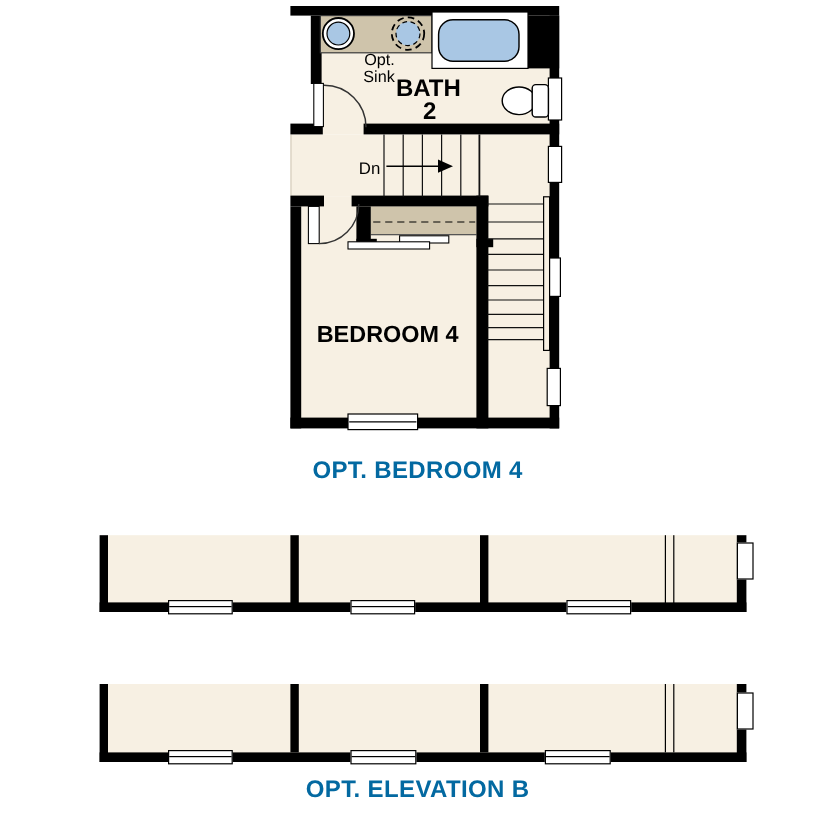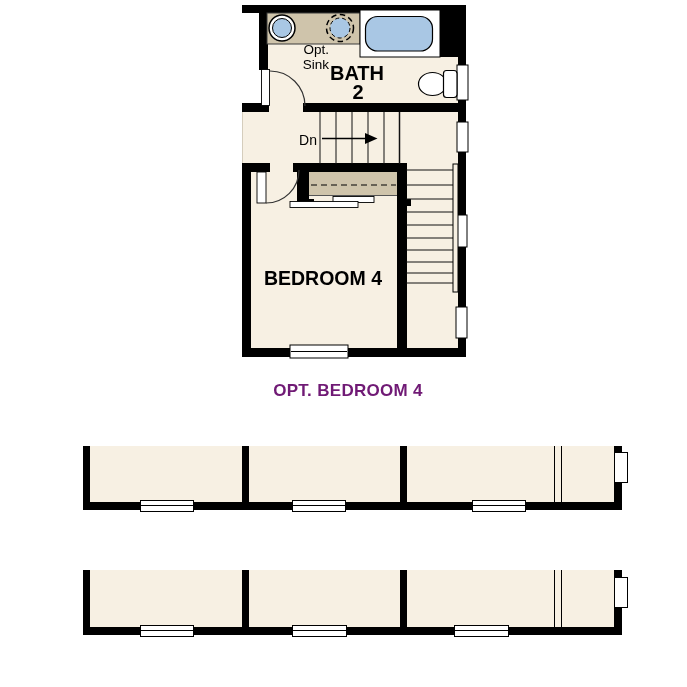--- a/index.html
+++ b/index.html
@@ -1,21 +1,21 @@
 <!DOCTYPE html>
 <html><head>
 <meta charset="utf-8">
 <style>
   html,body{margin:0;padding:0;background:#ffffff;}
   .page{position:relative;width:687px;height:687px;background:#ffffff;overflow:hidden;
         font-family:"Liberation Sans", sans-serif;margin-left:12px;}
   .abs{position:absolute;}
   svg text{font-family:"Liberation Sans", sans-serif;fill:#000;}
   .caption{position:absolute;left:0;width:672px;text-align:center;
-           font-weight:bold;font-size:17px;letter-spacing:.3px;color:#701a75;}
+           font-weight:bold;font-size:20px;letter-spacing:.3px;color:#0369a1;}
   
   .wall{position:absolute;background:#000;}
   .roomfill{position:absolute;background:#f7f0e3;}
   .dbl-line{position:absolute;border-left:1px solid #000;border-right:1px solid #000;}
   .win{position:absolute;background:#fff;border:1px solid #000;box-sizing:border-box;}
   .win .sill{position:absolute;left:0;right:0;top:4px;height:1px;background:#000;}
 </style>
 </head>
 <body>
 
@@ -166,14 +166,15 @@
         <div class="sill"></div>
       </div>
     <div class="win" style="left:280px;top:625px;width:55px;height:12px">
         <div class="sill"></div>
       </div>
     <div class="win" style="left:442px;top:625px;width:55px;height:12px">
         <div class="sill"></div>
       </div>
     <div class="win" style="left:602px;top:577px;width:14px;height:31px"></div>
   </div>
+  <div class="caption" style="top:647px">OPT. ELEVATION B</div>
 
 </div>
 
 </body></html>

